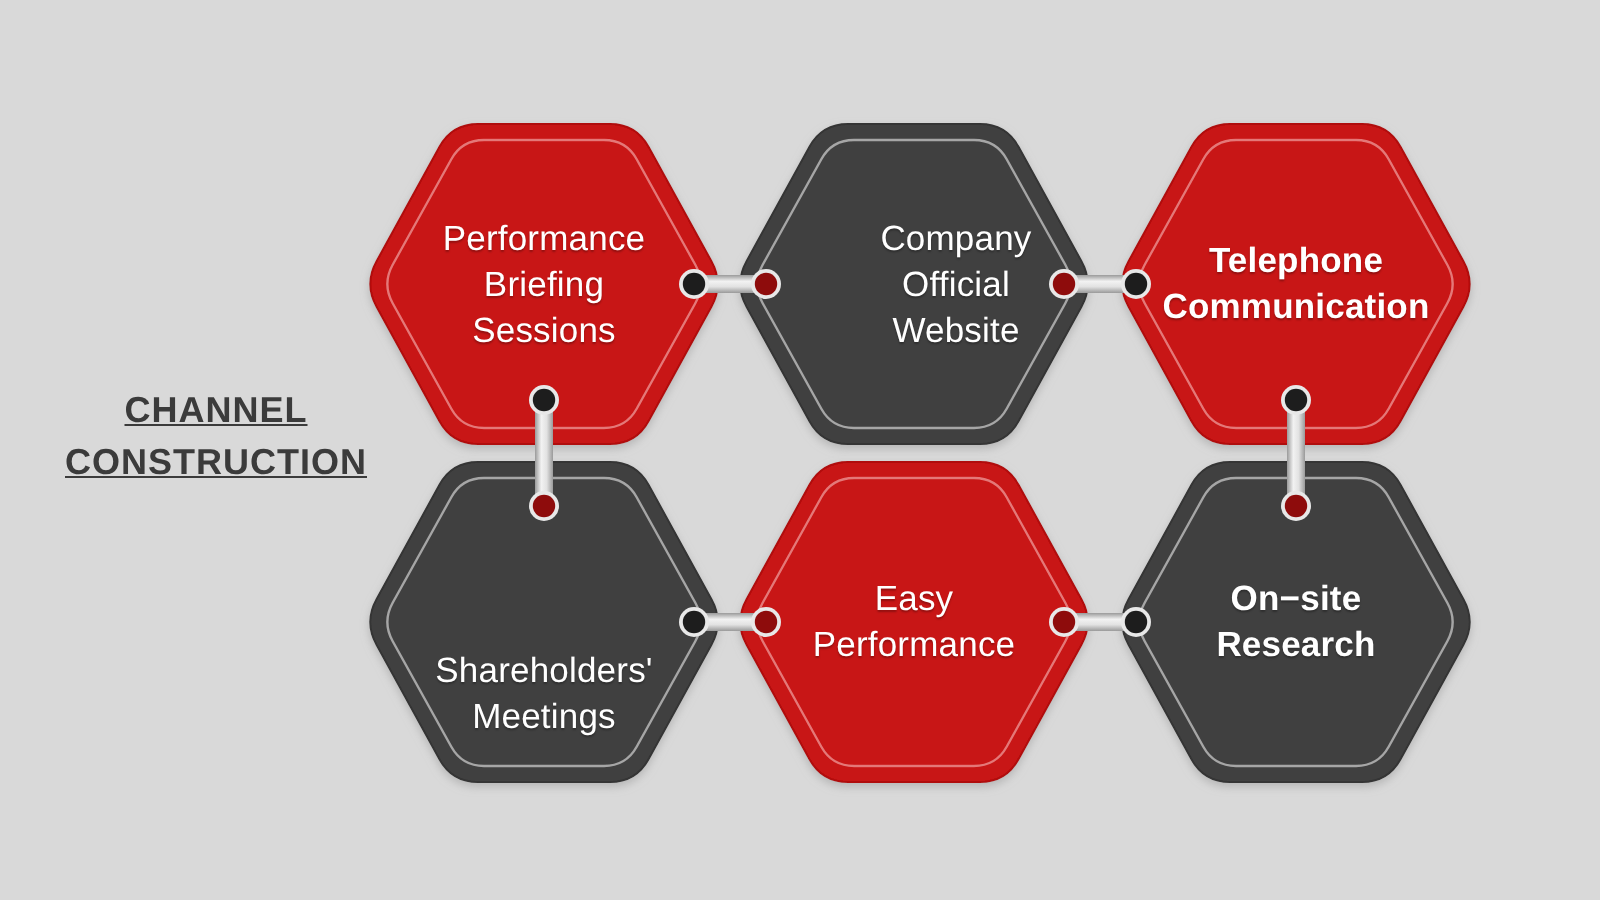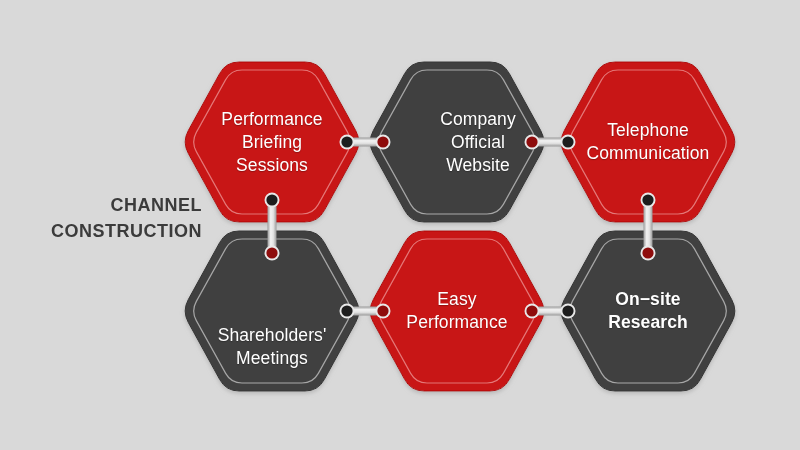--- a/index.html
+++ b/index.html
@@ -22,27 +22,28 @@
     letter-spacing:.1px;
     white-space:pre-line;
     pointer-events:none;
     text-shadow:0 1px 1px rgba(0,0,0,.28);
   }
 
   #side-title{
     position:absolute;
     left:14px; top:192px;
     width:188px;
-    text-align:right;
+    text-align:center;
     color:#3b3b3b;
     font-size:18px;
     font-weight:bold;
     line-height:1.45;
     letter-spacing:.5px;
     white-space:pre-line;
+    text-decoration:underline;
   }
 </style>
 </head>
 <body style="background: rgb(217, 217, 217);">
 
 <div id="stage">
 
   <svg id="svg" viewBox="0 0 800 450">
     <defs>
       <filter id="softshadow" x="-25%" y="-25%" width="150%" height="150%">
@@ -136,21 +137,21 @@
   <div id="side-title" style="color: rgb(59, 59, 59);">CHANNEL
 CONSTRUCTION</div>
 
   <div id="labels">
       <div class="hex-label" style="left: 182px; width: 180px; top: 108px;">Performance
 Briefing
 Sessions</div>
       <div class="hex-label" style="left: 388px; width: 180px; top: 108px;">Company
 Official
 Website</div>
-      <div class="hex-label" style="left: 558px; width: 180px; top: 119px;">Telephone
+      <div class="hex-label" style="left: 558px; width: 180px; top: 119px; font-weight: bold;">Telephone
 Communication</div>
       <div class="hex-label" style="left: 182px; width: 180px; top: 288px; margin-top: 36px;">Shareholders'
 Meetings</div>
       <div class="hex-label" style="left: 367px; width: 180px; top: 288px;">Easy
 Performance</div>
       <div class="hex-label" style="left: 558px; width: 180px; top: 288px; font-weight: bold;">On−site
 Research</div>
     </div>
 </div>
 

